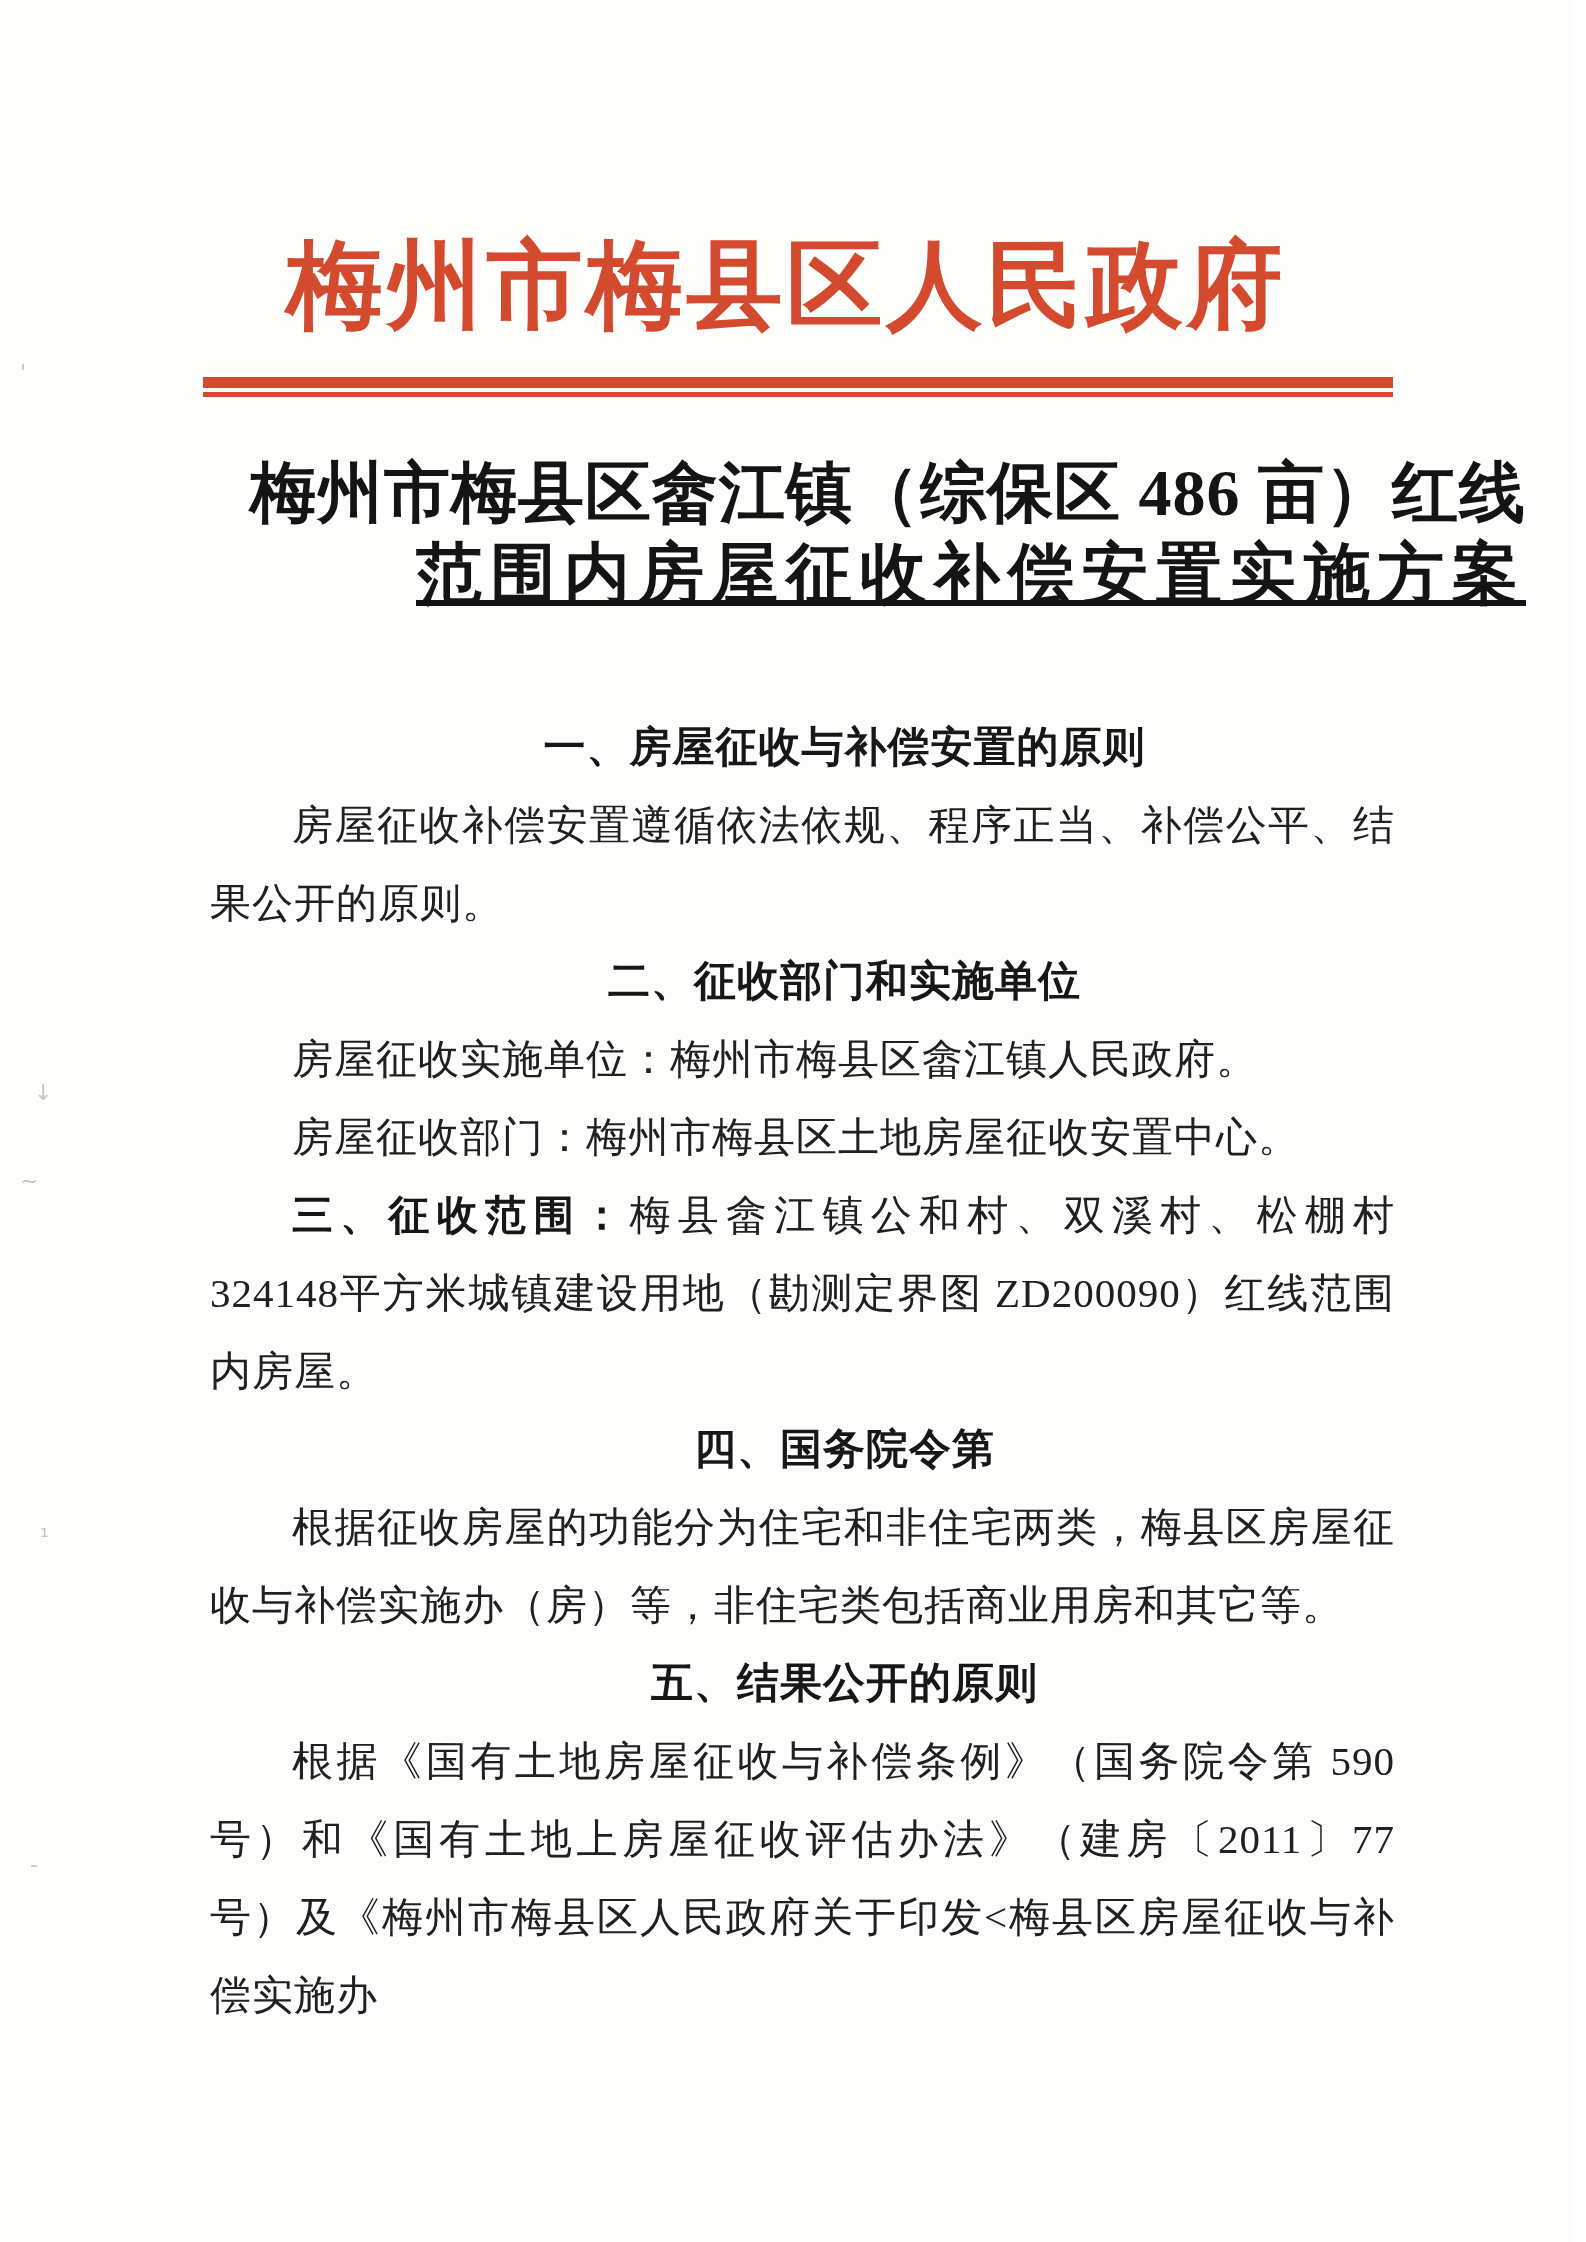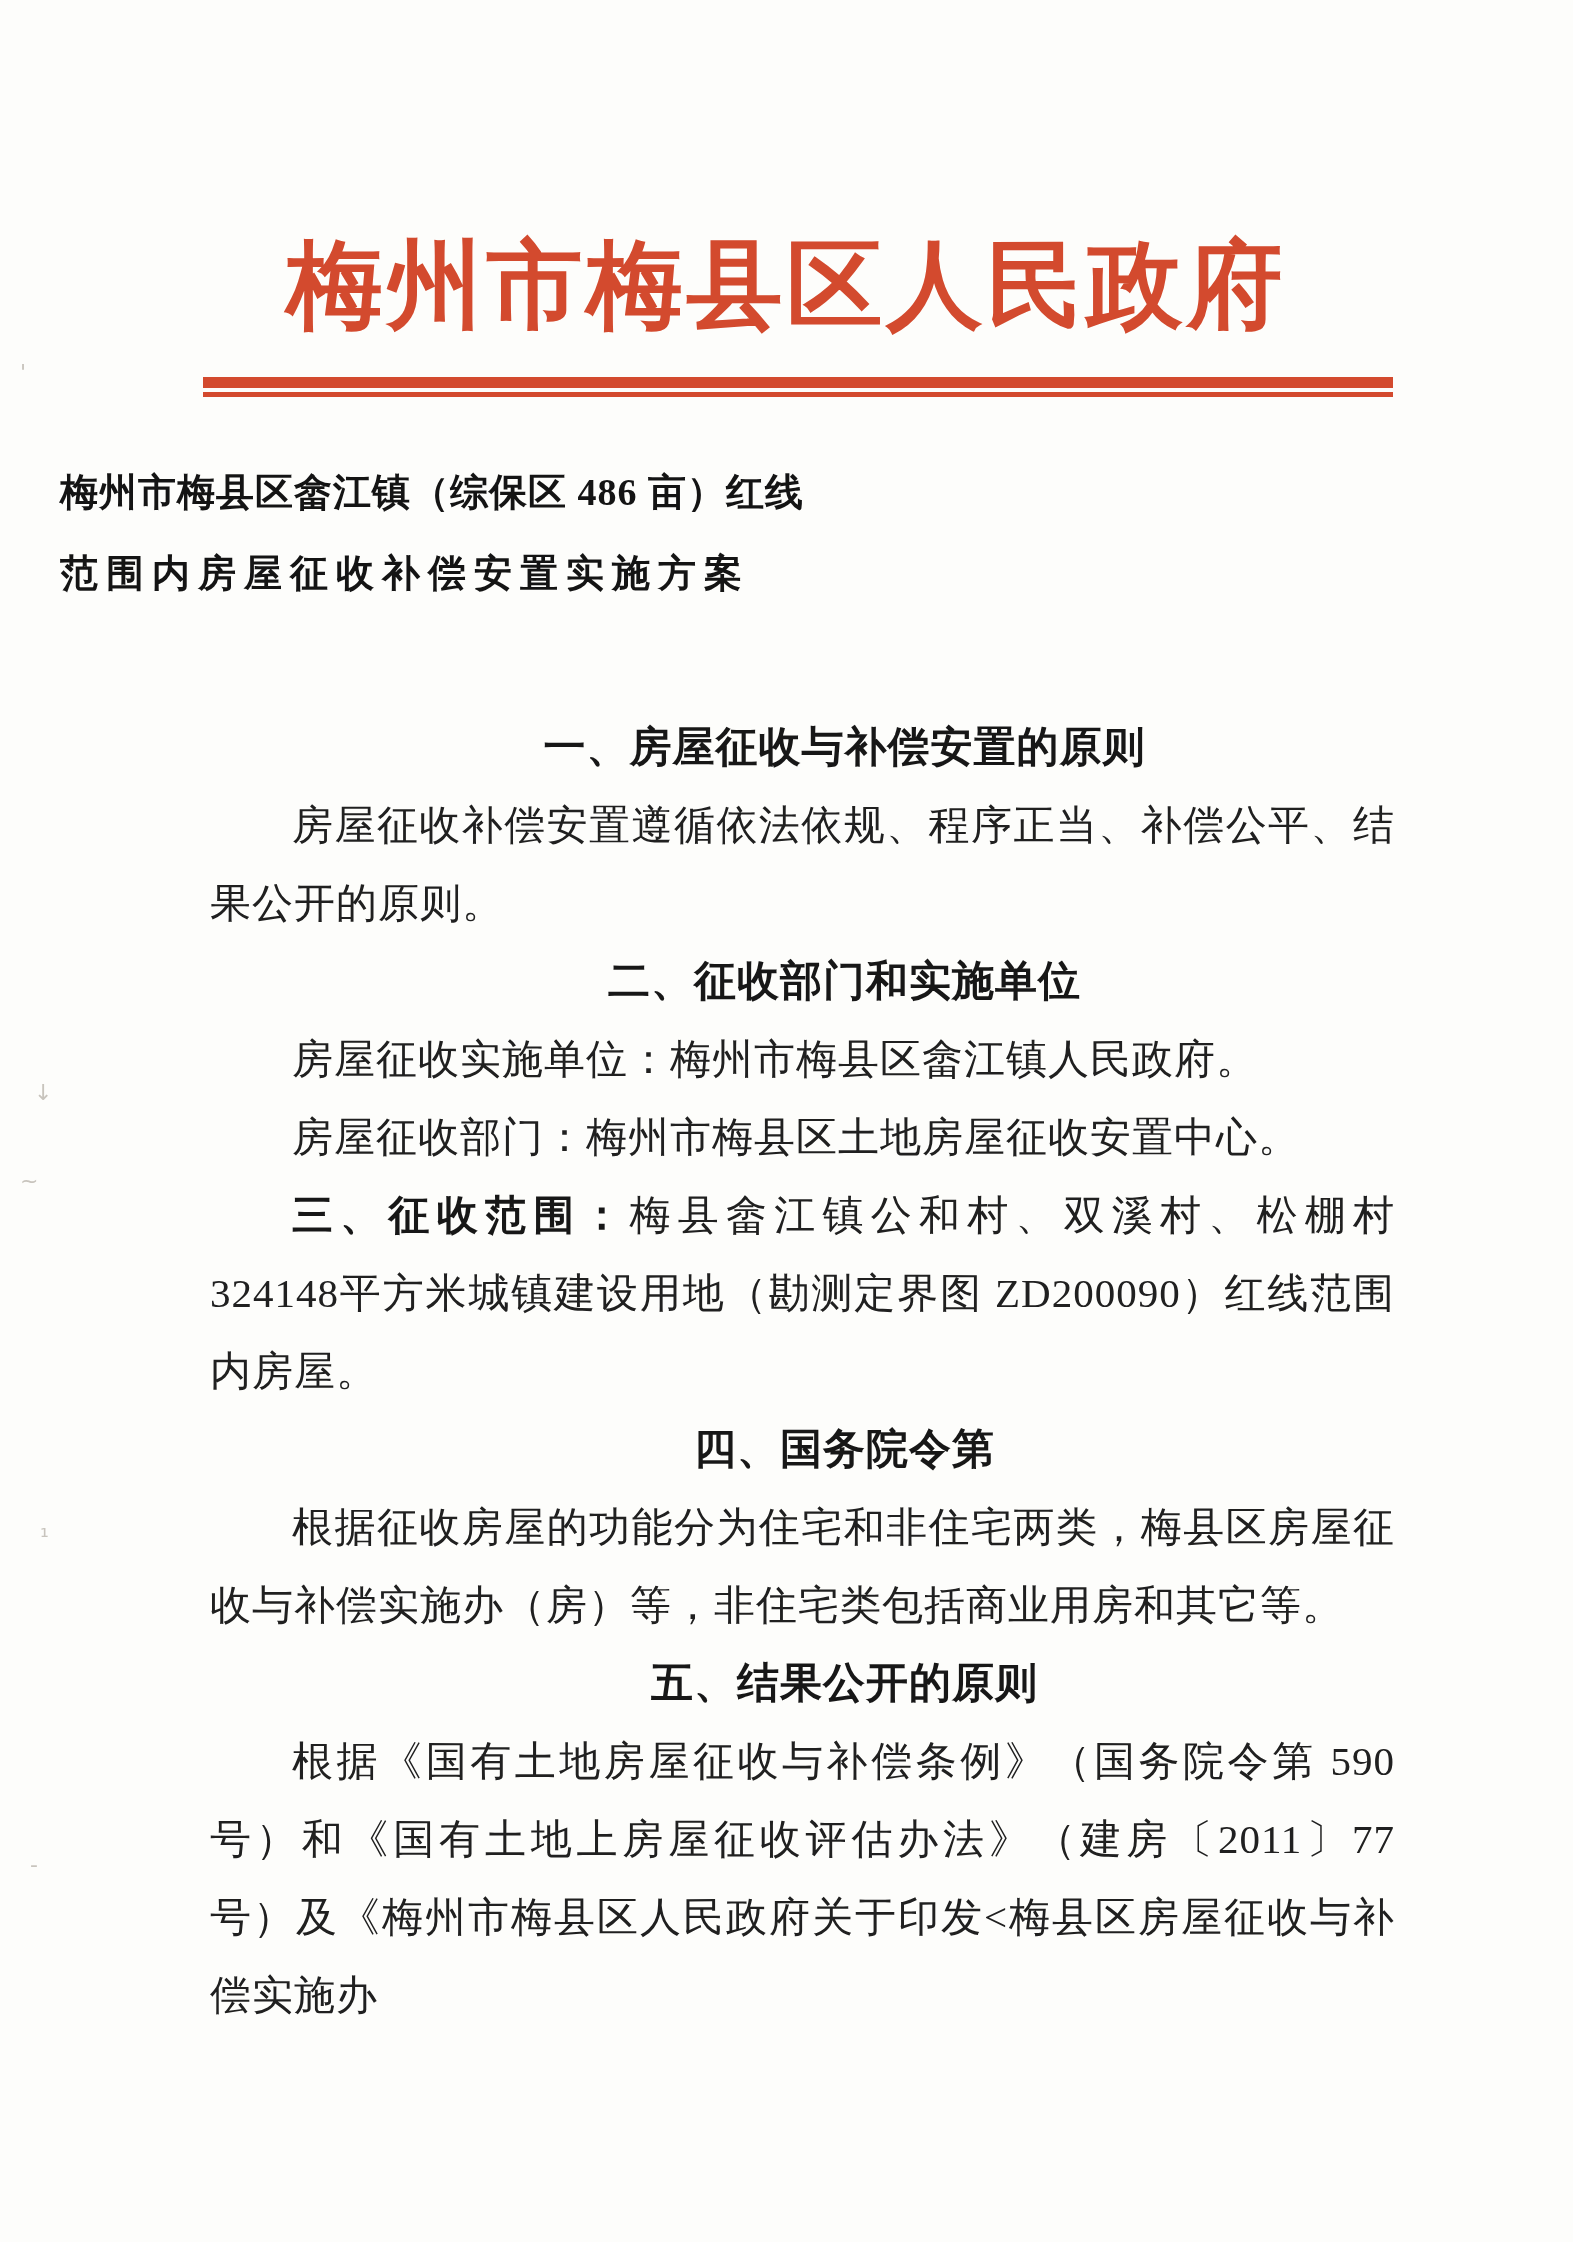--- a/index.html
+++ b/index.html
@@ -28,28 +28,28 @@
   }
 
   
   .rules{ position:absolute; left:203px; top:377px; width:1190px; }
   .rule-thick{ height:11px; background:var(--accent); }
   .rule-thin{ height:5px; margin-top:4px; background:var(--accent); }
 
   
   .doc-title{
     position:absolute; top:452px; left:60px; width:1466px;
-    text-align:left;
+    text-align:right;
     font-weight:700;
     color:#141414;
-    font-size:38px;
+    font-size:66px;
     line-height:81px;
   }
   .doc-title .t1{ display:block; letter-spacing:1px; white-space:nowrap; }
-  .doc-title .t2{ display:block; letter-spacing:8px; white-space:nowrap; }
+  .doc-title .t2{ display:block; letter-spacing:8px; white-space:nowrap;text-decoration:underline; }
 
   
   .content{
     position:absolute; top:708px; left:210px; width:1185px;
     font-size:41px;
     line-height:78px;
     letter-spacing:1px;
     text-align:justify;
     color:#202020;
   }

